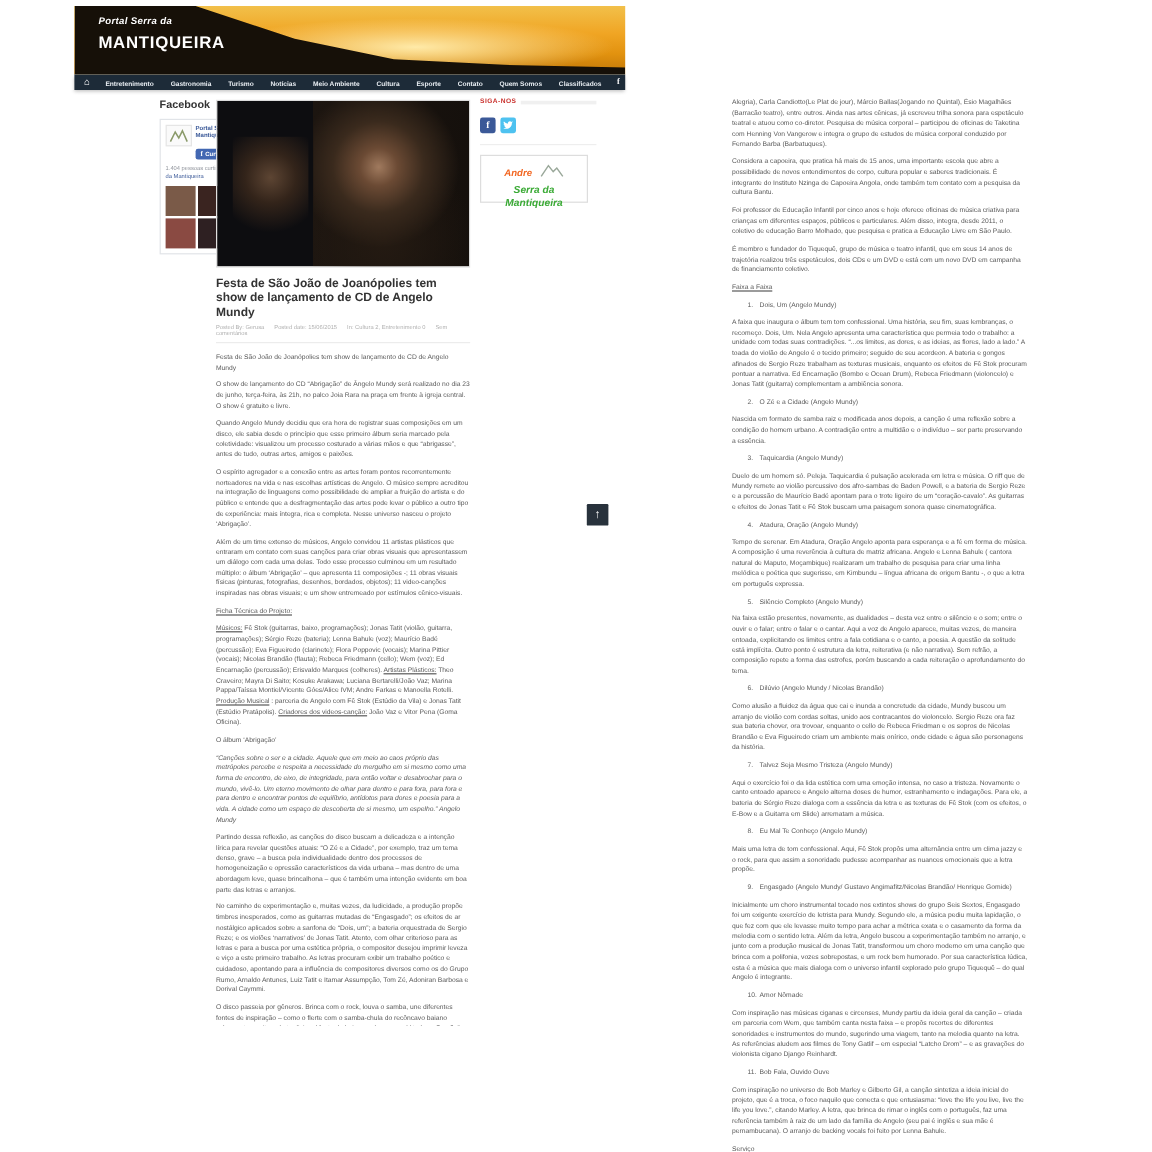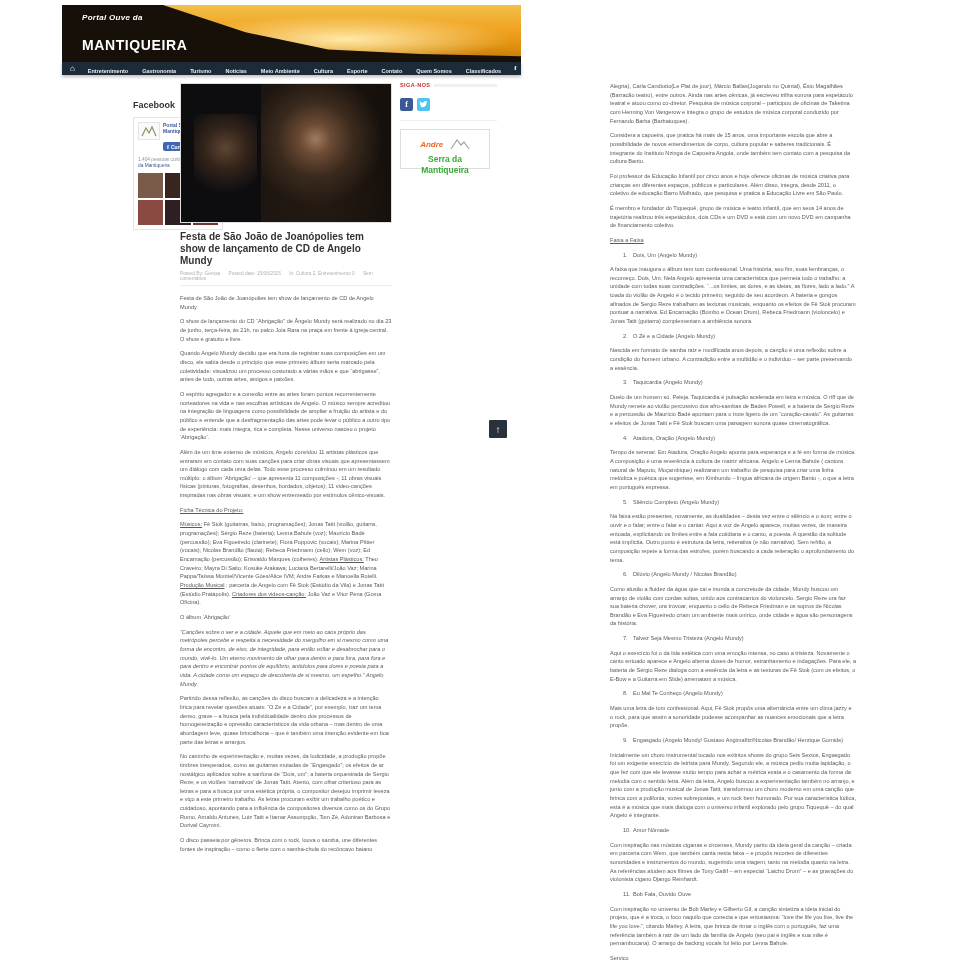--- a/index.html
+++ b/index.html
@@ -14,33 +14,33 @@
     background:
       radial-gradient(ellipse 60% 70% at 62% 60%, #ffeaa8 0%, rgba(255,214,110,0) 60%),
       linear-gradient(180deg,#f2c04a 0%,#f0a524 40%,#e2920f 70%,#c07708 100%);
   }
   .silhouette{
     position:absolute;inset:0;background:#161008;
     clip-path:polygon(0% 0%,22% 0%,40% 48%,58% 78%,78% 86%,100% 90%,100% 100%,0% 100%);
   }
   .logo{position:absolute;left:20px;top:9px;color:#fff;line-height:1;}
   .logo .l1{font-size:8px;font-style:italic;font-weight:bold;letter-spacing:.3px;}
-  .logo .l2{font-size:14px;font-weight:bold;letter-spacing:.6px;margin-top:16px;}
+  .logo .l2{font-size:14px;font-weight:bold;letter-spacing:.6px;margin-top:6px;}
   
   .navbar{
     position:absolute;left:62px;top:62px;width:459px;height:13px;
     background:#1d2b38;display:flex;align-items:center;
     box-shadow:0 2px 3px rgba(0,0,0,.25);
     padding:0 8px;box-sizing:border-box;gap:0;
   }
   .nav-home{color:#fff;font-size:8px;line-height:13px;margin-right:6px;cursor:pointer;}
   .nav-item{color:#e8edf2;font-size:5.5px;font-weight:bold;padding:0 7px;line-height:13px;white-space:nowrap;cursor:pointer;}
   .nav-fb{color:#fff;font-size:7px;font-weight:bold;font-family:"Liberation Serif",serif;margin-left:6px;line-height:13px;cursor:pointer;}
   
-  .fbw{position:absolute;left:85px;top:100px;width:90px;padding-left:48px;}
+  .fbw{position:absolute;left:85px;top:82px;width:90px;padding-left:48px;}
   .fbw h3{margin:0 0 7px;font-size:9px;color:#333;}
   .fb-box{border:1px solid #e1e4e8;padding:4px;box-sizing:border-box;background:#fff;}
   .fb-row{display:flex;gap:3px;align-items:flex-start;}
   .fb-logo{width:20px;height:16px;border:1px solid #e5e5e5;flex:0 0 auto;display:flex;align-items:center;justify-content:center;background:#fafafa;}
   .fb-col{flex:1;}
   .fb-name{font-size:5px;font-weight:bold;color:#3b5998;line-height:1.25;cursor:pointer;}
   .curtir{display:inline-flex;align-items:center;gap:2px;background:#4267b2;color:#fff;font-size:5px;font-weight:bold;padding:1.5px 4px;border-radius:2px;margin-top:2px;cursor:pointer;border:none;}
   .curtir .fg{font-family:"Liberation Serif",serif;font-size:6px;}
   .fb-likes{font-size:4.8px;color:#90949c;margin-top:4px;line-height:1.35;}
   .fb-likes .pg{color:#3b5998;}
@@ -76,42 +76,42 @@
   .follow-head{display:flex;align-items:center;gap:4px;}
   .follow-head .lbl{font-size:5.5px;font-weight:bold;color:#c9302c;letter-spacing:.4px;white-space:nowrap;}
   .follow-head .ln{flex:1;height:3px;background:#f0f0f0;}
   .social{display:flex;gap:4px;margin-top:10px;}
   .sq{width:13px;height:13px;border-radius:2px;display:flex;align-items:center;justify-content:center;cursor:pointer;}
   .sq.fb{background:#3b5998;color:#fff;font-size:8px;font-weight:bold;font-family:"Liberation Serif",serif;}
   .sq.tw{background:#4ec2f0;}
   .follow .rule2{border:none;border-top:1px solid #eee;margin:9px 0 8px;}
   .ad-box{border:1px solid #ddd;background:#fff;width:90px;height:40px;box-sizing:border-box;padding:5px 3px;text-align:center;cursor:pointer;}
   .ad-l1{font-size:8px;font-weight:bold;color:#f26722;font-style:italic;display:inline-block;vertical-align:middle;}
-  .ad-l2{font-size:8.5px;font-weight:bold;color:#3aaa35;line-height:1.3;}
+  .ad-l2{font-size:8.5px;font-weight:bold;color:#3aaa35;font-style:italic;line-height:1.3;}
   .ad-mt{display:inline-block;vertical-align:middle;margin-left:2px;}
   
   .top-btn{
     position:absolute;left:489px;top:420px;width:18px;height:18px;background:#28323c;
     color:#fff;display:flex;align-items:center;justify-content:center;
     font-size:10px;font-weight:bold;border-radius:1px;cursor:pointer;
   }
   
   .cont{position:absolute;left:610px;top:82px;width:246px;max-height:878px;overflow:hidden;
         font-size:5.6px;line-height:1.55;color:#5a5a5a;}
   .track-title{margin:0 0 6px 13px;}
   .track-title .tnum{display:inline-block;min-width:10px;}
   .track-body{margin:0 0 6px;}
 </style>
 </head>
 <body>
 
 <div class="banner">
   <div class="silhouette"></div>
   <div class="logo">
-    <div class="l1">Portal Ouve da</div>
+    <div class="l1">Portal Serra da</div>
     <div class="l2">MANTIQUEIRA</div>
   </div>
 </div>
 
 <div class="navbar">
   <span class="nav-home">⌂</span>
   <span>
     
   <span class="nav-item">Entretenimento</span><span class="nav-item">Gastronomia</span><span class="nav-item">Turismo</span><span class="nav-item">Notícias</span><span class="nav-item">Meio Ambiente</span><span class="nav-item">Cultura</span><span class="nav-item">Esporte</span><span class="nav-item">Contato</span><span class="nav-item">Quem Somos</span><span class="nav-item">Classificados</span></span>
   <span class="nav-fb">f</span>

